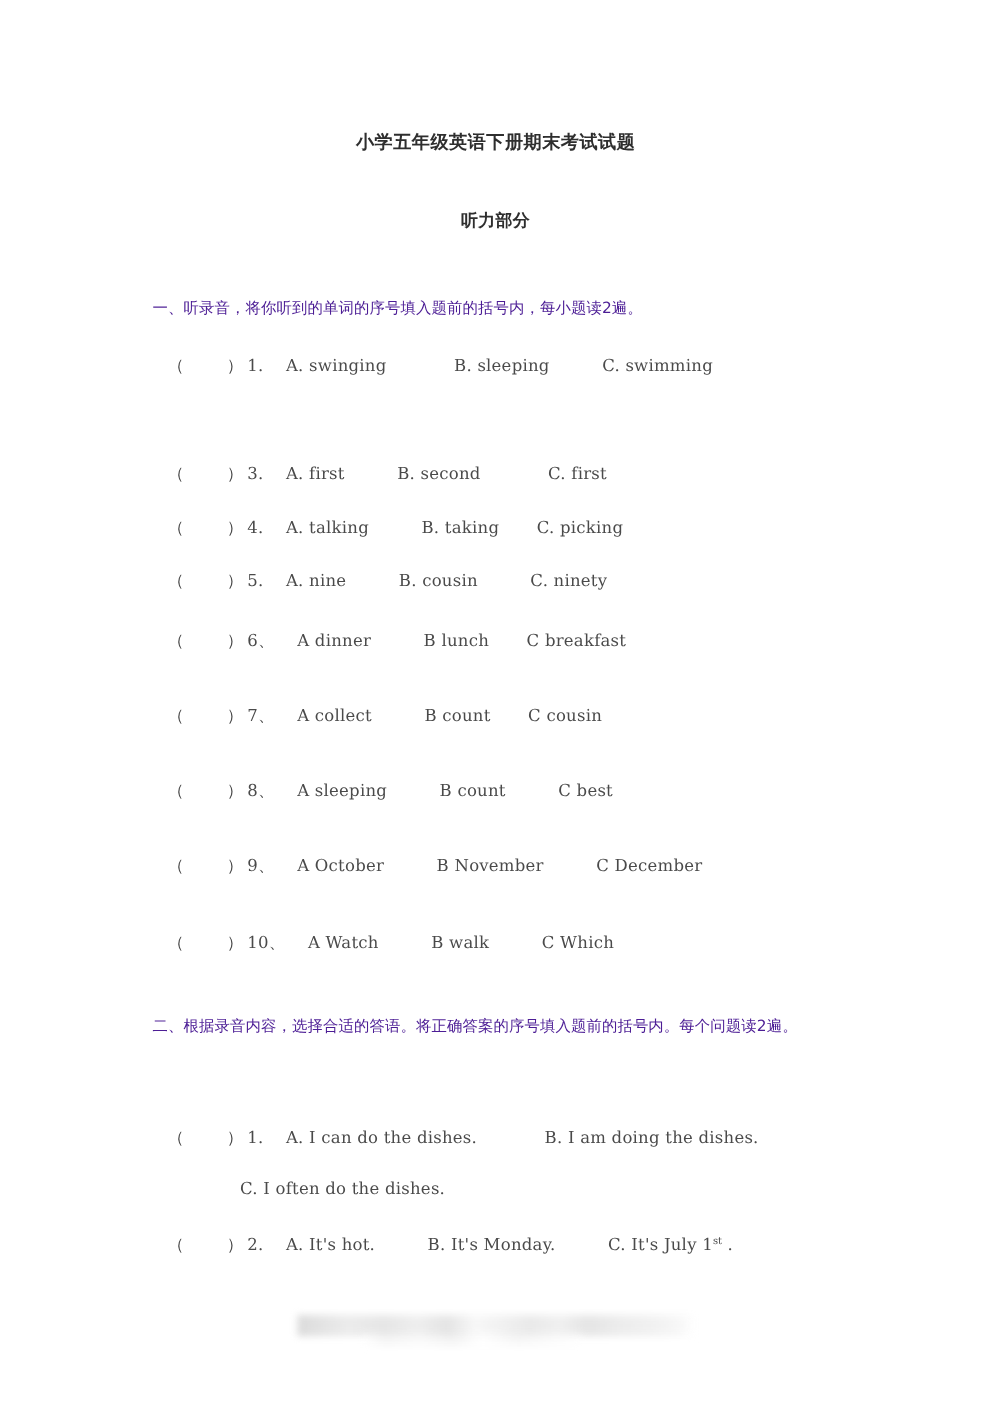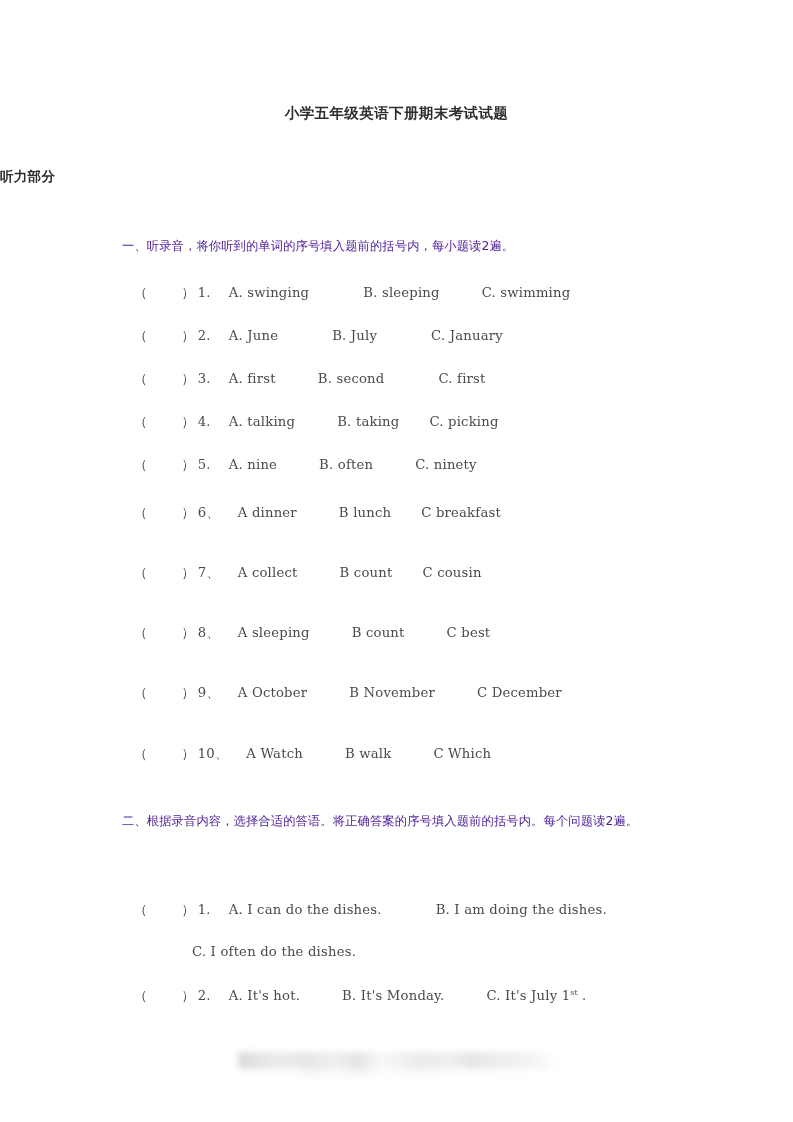--- a/index.html
+++ b/index.html
@@ -35,20 +35,21 @@
     font-weight: bold;
     letter-spacing: 0.4px;
     color: #2e2e2e;
     white-space: nowrap;
   }
   .doc-subtitle {
     position: absolute;
     left: 0;
     top: 168px;
     width: 793px;
+    text-align: center;
     font-family: "DejaVu Sans", "Liberation Sans", sans-serif;
     font-size: 13.5px;
     font-weight: bold;
     letter-spacing: 0.3px;
     color: #2e2e2e;
     white-space: nowrap;
   }
 
   
   .section-head {
@@ -141,34 +142,31 @@
   <div class="doc-title">小学五年级英语下册期末考试试题</div>
 
   <div class="doc-subtitle">听力部分</div>
 
   <div class="section-head" id="section-1-head">一、听录音，将你听到的单词的序号填入题前的括号内，每小题读2遍。</div>
 
   <div class="q-row" style="top:284px">
     <span class="paren-open">（</span><span class="paren-gap"></span><span class="paren-close">）</span><span class="qnum">1.</span><span class="g-sm"></span><span class="opt">A. swinging</span><span class="g-xl"></span><span class="opt">B. sleeping</span><span class="g-lg"></span><span class="opt">C. swimming</span>
   </div>
 
-  <div class="q-row" style="top:327px">
-    <span class="paren-open">（</span><span class="paren-gap"></span><span class="paren-close">）</span><span class="qnum">2.</span><span class="g-sm"></span><span class="opt">A. June</span><span class="g-xl"></span><span class="opt">B. July</span><span class="g-xl"></span><span class="opt">C. January</span>
-  </div>
 
   <div class="q-row" style="top:370px">
     <span class="paren-open">（</span><span class="paren-gap"></span><span class="paren-close">）</span><span class="qnum">3.</span><span class="g-sm"></span><span class="opt">A. first</span><span class="g-lg"></span><span class="opt">B. second</span><span class="g-xl"></span><span class="opt">C. first</span>
   </div>
 
   <div class="q-row" style="top:413px">
     <span class="paren-open">（</span><span class="paren-gap"></span><span class="paren-close">）</span><span class="qnum">4.</span><span class="g-sm"></span><span class="opt">A. talking</span><span class="g-lg"></span><span class="opt">B. taking</span><span class="g-md"></span><span class="opt">C. picking</span>
   </div>
 
   <div class="q-row" style="top:456px">
-    <span class="paren-open">（</span><span class="paren-gap"></span><span class="paren-close">）</span><span class="qnum">5.</span><span class="g-sm"></span><span class="opt">A. nine</span><span class="g-lg"></span><span class="opt">B. often</span><span class="g-lg"></span><span class="opt">C. ninety</span>
+    <span class="paren-open">（</span><span class="paren-gap"></span><span class="paren-close">）</span><span class="qnum">5.</span><span class="g-sm"></span><span class="opt">A. nine</span><span class="g-lg"></span><span class="opt">B. cousin</span><span class="g-lg"></span><span class="opt">C. ninety</span>
   </div>
 
   <div class="q-row" style="top:504px">
     <span class="paren-open">（</span><span class="paren-gap"></span><span class="paren-close">）</span><span class="qnum">6、</span><span class="g-sm"></span><span class="opt">A dinner</span><span class="g-lg"></span><span class="opt">B lunch</span><span class="g-md"></span><span class="opt">C breakfast</span>
   </div>
 
   <div class="q-row" style="top:564px">
     <span class="paren-open">（</span><span class="paren-gap"></span><span class="paren-close">）</span><span class="qnum">7、</span><span class="g-sm"></span><span class="opt">A collect</span><span class="g-lg"></span><span class="opt">B count</span><span class="g-md"></span><span class="opt">C cousin</span>
   </div>
 

